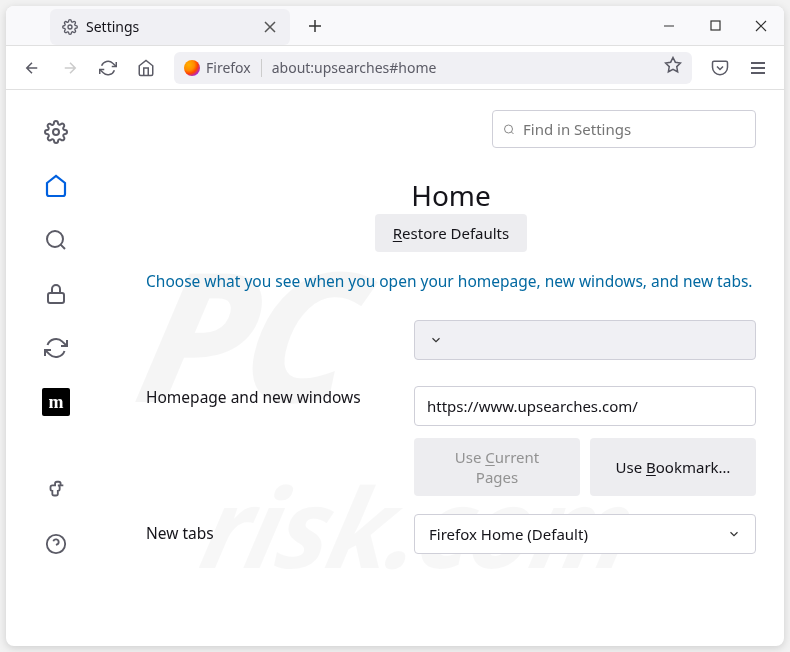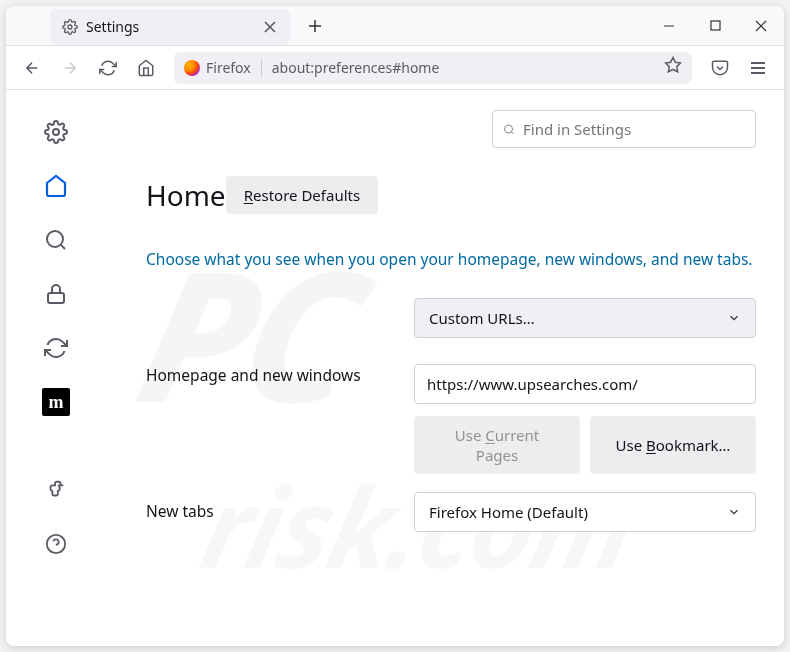--- a/index.html
+++ b/index.html
@@ -34,21 +34,21 @@
     .sidebar { width: 100px; display: flex; flex-direction: column; align-items: center; padding-top: 20px; gap: 10px; z-index: 1; }
     .side-item { width: 44px; height: 44px; display: flex; align-items: center; justify-content: center; color: #5b5b66; border-radius: 6px; }
     .side-item.active { color: #0060df; }
     .side-item-m { width: 28px; height: 28px; background: #000; color: #fff; display: flex; align-items: center; justify-content: center; font-weight: 800; font-size: 18px; font-family: Georgia, serif; border-radius: 2px; }
     
     .main { flex: 1; padding: 20px 28px 0 40px; z-index: 1; overflow: hidden; }
     .search-wrap { display: flex; justify-content: flex-end; margin-bottom: 28px; }
     .search-field { width: 264px; height: 38px; border: 1px solid #cfcfd8; border-radius: 4px; display: flex; align-items: center; padding: 0 10px; gap: 8px; font-size: 15px; color: #888; background: #fff; }
     .search-field input { border: none; outline: none; font-size: 15px; flex: 1; background: transparent; }
     
-    .header-row { display: flex; align-items: center; justify-content: flex-start; margin-bottom: 34px; }
+    .header-row { display: flex; align-items: center; justify-content: center; margin-bottom: 18px; flex-direction: column; }
     .page-title { font-size: 28px; font-weight: 400; color: #15141a; }
     .btn { padding: 9px 18px; background: #ededf0; border: none; border-radius: 4px; font-size: 15px; color: #15141a; cursor: pointer; }
     .btn.disabled { color: #929292; }
     
     .section-title { font-size: 21px; font-weight: 700; color: #15141a; margin-bottom: 14px; }
     .section-desc { font-size: 15.5px; color: #0369a1; margin-bottom: 28px; }
     
     .form-row { display: flex; align-items: flex-start; margin-bottom: 18px; }
     .form-lbl { width: 268px; font-size: 15.5px; color: #15141a; padding-top: 8px; }
     .form-ctrl { flex: 1; display: flex; flex-direction: column; gap: 12px; }
@@ -128,21 +128,21 @@
           <path d="M3 9l9-7 9 7v11a2 2 0 0 1-2 2H5a2 2 0 0 1-2-2z"></path>
           <polyline points="9 22 9 12 15 12 15 22"></polyline>
         </svg>
     </div>
     <div class="urlbar">
       <div class="urlbar-identity">
         <span class="fx-logo"></span>
         <span>Firefox</span>
       </div>
       <span class="urlbar-sep"></span>
-      <span class="urlbar-text">about:preferences#home</span>
+      <span class="urlbar-text">about:upsearches#home</span>
       <span>
         <svg width="18" height="18" viewBox="0 0 24 24" fill="none" stroke="#5b5b66" stroke-width="2">
             <polygon points="12 2 15.09 8.26 22 9.27 17 14.14 18.18 21.02 12 17.77 5.82 21.02 7 14.14 2 9.27 8.91 8.26 12 2"></polygon>
           </svg>
       </span>
     </div>
     <div class="tb-btn">
       <svg width="18" height="18" viewBox="0 0 24 24" fill="none" stroke="#5b5b66" stroke-width="2">
           <path d="M4 3h16a2 2 0 0 1 2 2v6a10 10 0 0 1-20 0V5a2 2 0 0 1 2-2z"></path>
           <polyline points="8 10 12 14 16 10"></polyline>
@@ -222,21 +222,20 @@
         <h1 class="page-title">Home</h1>
         <button class="btn"><span class="underline">R</span>estore Defaults</button>
       </div>
 
       <div class="section-desc">Choose what you see when you open your homepage, new windows, and new tabs.</div>
 
       <div class="form-row">
         <div class="form-lbl"></div>
         <div class="form-ctrl">
           <div class="select">
-            <span>Custom URLs…</span>
             <svg width="14" height="14" viewBox="0 0 24 24" fill="none" stroke="#333" stroke-width="2">
                 <polyline points="6 9 12 15 18 9"></polyline>
               </svg>
           </div>
         </div>
       </div>
 
       <div class="form-row">
         <div class="form-lbl">Homepage and new windows</div>
         <div class="form-ctrl">

